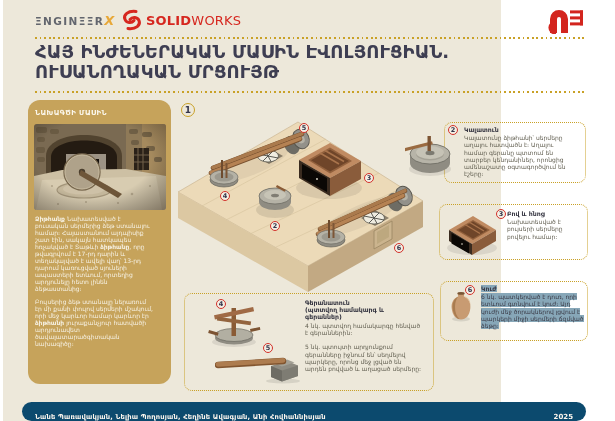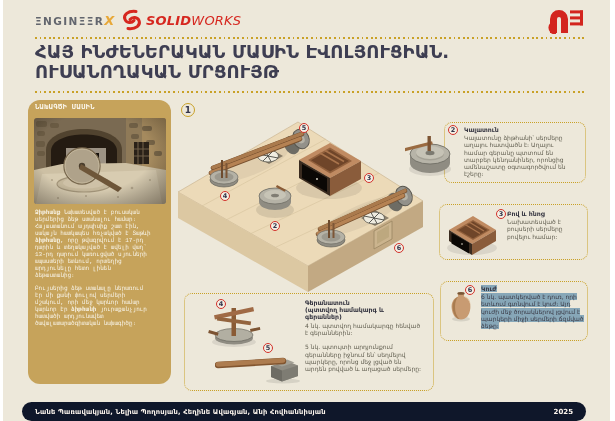--- a/index.html
+++ b/index.html
@@ -1,54 +1,54 @@
 <!DOCTYPE html>
 <html><head>
 <meta charset="utf-8">
 <style>
   html,body{margin:0;padding:0;}
   body{width:615px;height:421px;background:#ffffff;overflow:hidden;position:relative;
        font-family:"DejaVu Sans",sans-serif;}
-  .page{position:absolute;left:3px;top:0;width:607px;height:421px;background:#EDE8DA;}
+  .page{position:absolute;left:3px;top:0;width:498px;height:421px;background:#EDE8DA;}
   
   .logo-engineerx{position:absolute;left:32px;top:13px;font-size:10.5px;font-weight:bold;
       color:#63666E;letter-spacing:1.4px;}
   .logo-engineerx .x{color:#E8A838;font-size:13px;font-style:italic;letter-spacing:0;}
   .logo-sw{position:absolute;left:117px;top:9px;display:flex;align-items:center;}
-  .logo-sw .swtext{font-size:13px;font-style:italic;color:#D6271F;letter-spacing:.2px;margin-left:2px;}
+  .logo-sw .swtext{font-size:13px;color:#D6271F;letter-spacing:.2px;margin-left:2px;}
   .logo-sw .swtext b{font-weight:800;}
   .logo-red{position:absolute;left:541px;top:7px;}
   .dotline{position:absolute;left:32px;width:551px;height:1.6px;
       background:repeating-linear-gradient(90deg,#C9A127 0 1.8px,rgba(0,0,0,0) 1.8px 4.6px);}
   .dot1{top:37px;} .dot2{top:91px;}
   .title{position:absolute;left:32px;top:42px;font-weight:bold;color:#3E3E52;
       font-size:18px;line-height:20px;letter-spacing:.1px;}
   
   .sidebar{position:absolute;left:25px;top:100px;width:143px;height:284px;background:#C6A35B;
-      border-radius:12px;padding:3px 7px;box-sizing:border-box;font-family:Liberation Mono, monospace;}
+      border-radius:12px;padding:9px 7px;box-sizing:border-box;}
   .sidebar h2{margin:0;font-size:7px;color:#FBF7EC;letter-spacing:.4px;font-weight:bold;}
   .sb-photo{margin-top:7px;margin-left:-1px;border-radius:3px;overflow:hidden;width:132px;height:86px;}
   .sidebar p{margin:5px 0 0 0;font-size:6px;line-height:7px;color:#F6F1E3;width:119px;}
   .sidebar p + p{margin-top:6px;}
   
   .badge{position:absolute;background:#F3EFE4;border:1.6px solid #D3312A;border-radius:50%;
       width:8px;height:8px;display:flex;align-items:center;justify-content:center;
       font-size:6.5px;font-weight:bold;color:#34344A;}
   .badge.gold{border-color:#C9A127;width:12px;height:12px;font-size:9px;background:#EDE8DA;}
   
   .main-h{position:absolute;left:201px;top:100px;font-size:17px;font-weight:bold;
       color:#33333F;letter-spacing:1px;}
   
   .co{position:absolute;border:1.6px dotted #C9A127;border-radius:8px;box-sizing:border-box;}
   .co h3{margin:0;font-size:6.2px;font-weight:bold;color:#33333F;line-height:7.2px;}
   .co p{margin:0;font-size:6px;line-height:7.3px;color:#615E50;}
   .hl{background:#87A7B8;color:#3A3A46;}
   
-  .footer{position:absolute;left:19px;top:402px;width:564px;height:19px;background:#0f172a;
-      border-radius:10px;display:flex;align-items:center;justify-content:space-between;
+  .footer{position:absolute;left:19px;top:402px;width:564px;height:19px;background:#0c4a6e;
+      border-radius:10px;display:flex;align-items:flex-end;justify-content:space-between;
       padding:0 13px;box-sizing:border-box;color:#FDF6EE;font-weight:bold;}
   .footer .names{font-size:6.7px;letter-spacing:.2px;}
   .footer .year{font-size:7px;margin-left:8px;}
   .abs{position:absolute;}
 </style>
 </head>
 <body>
 
 <div class="page">
 

